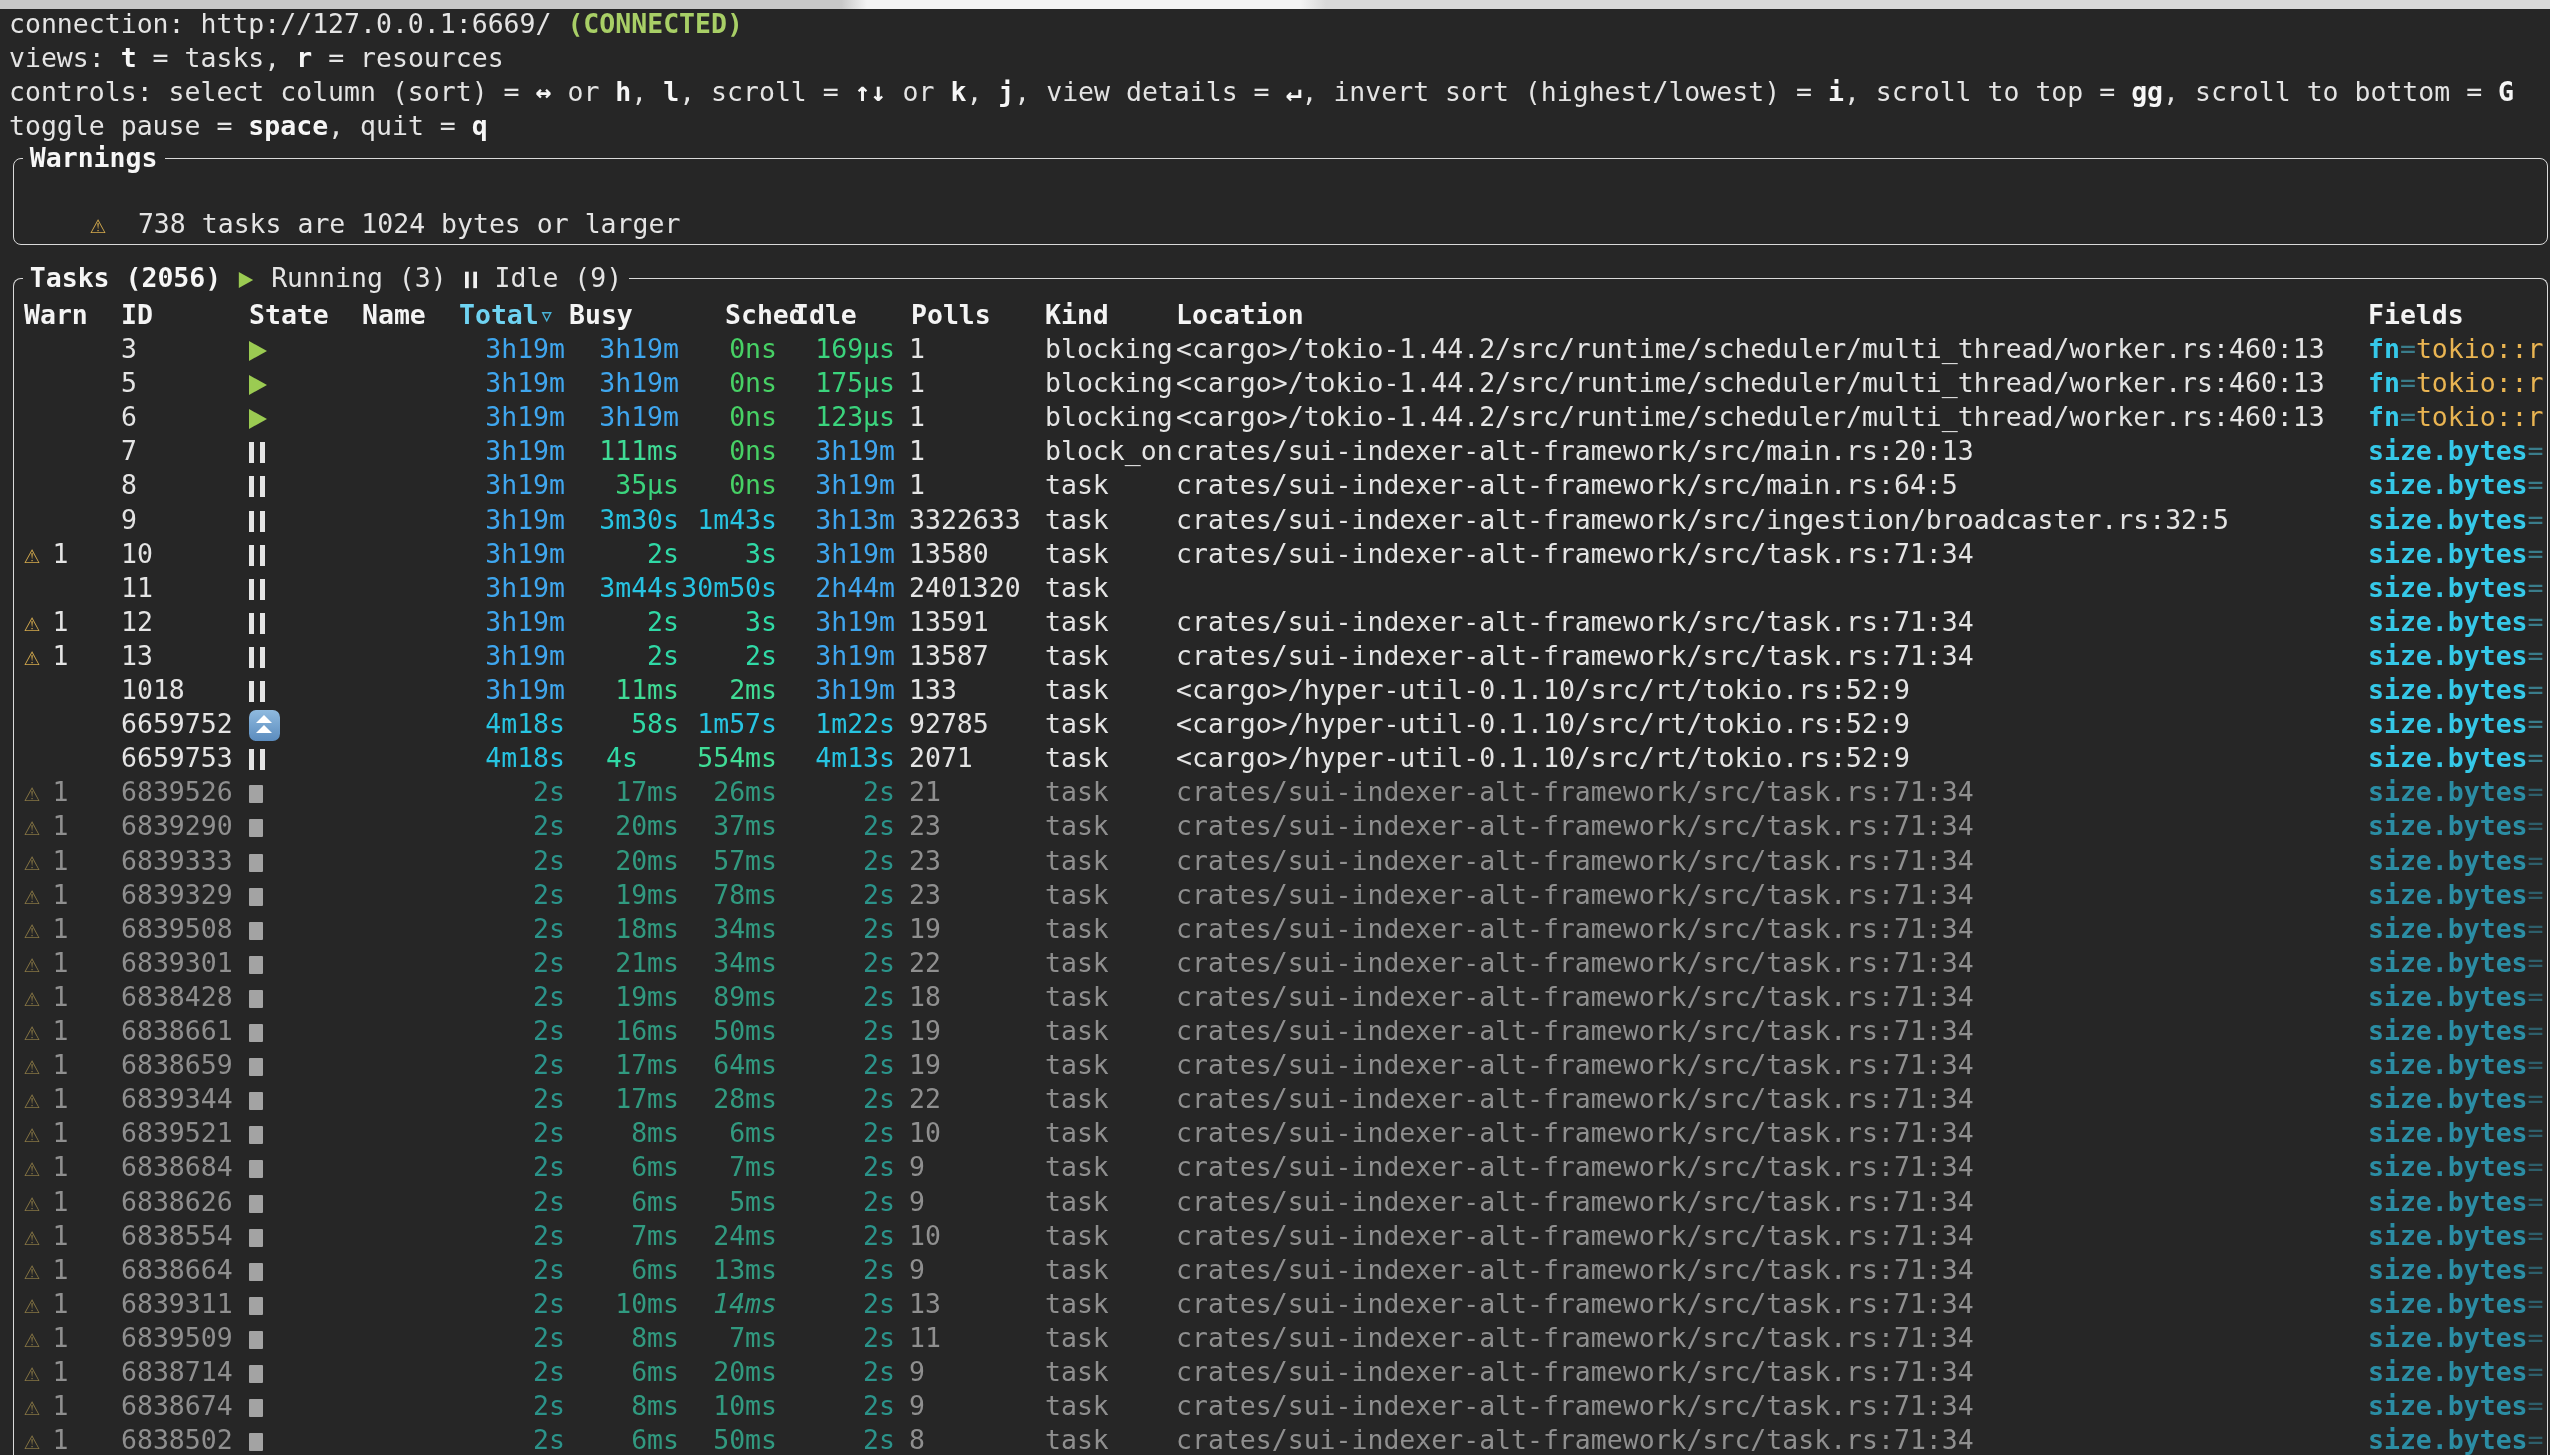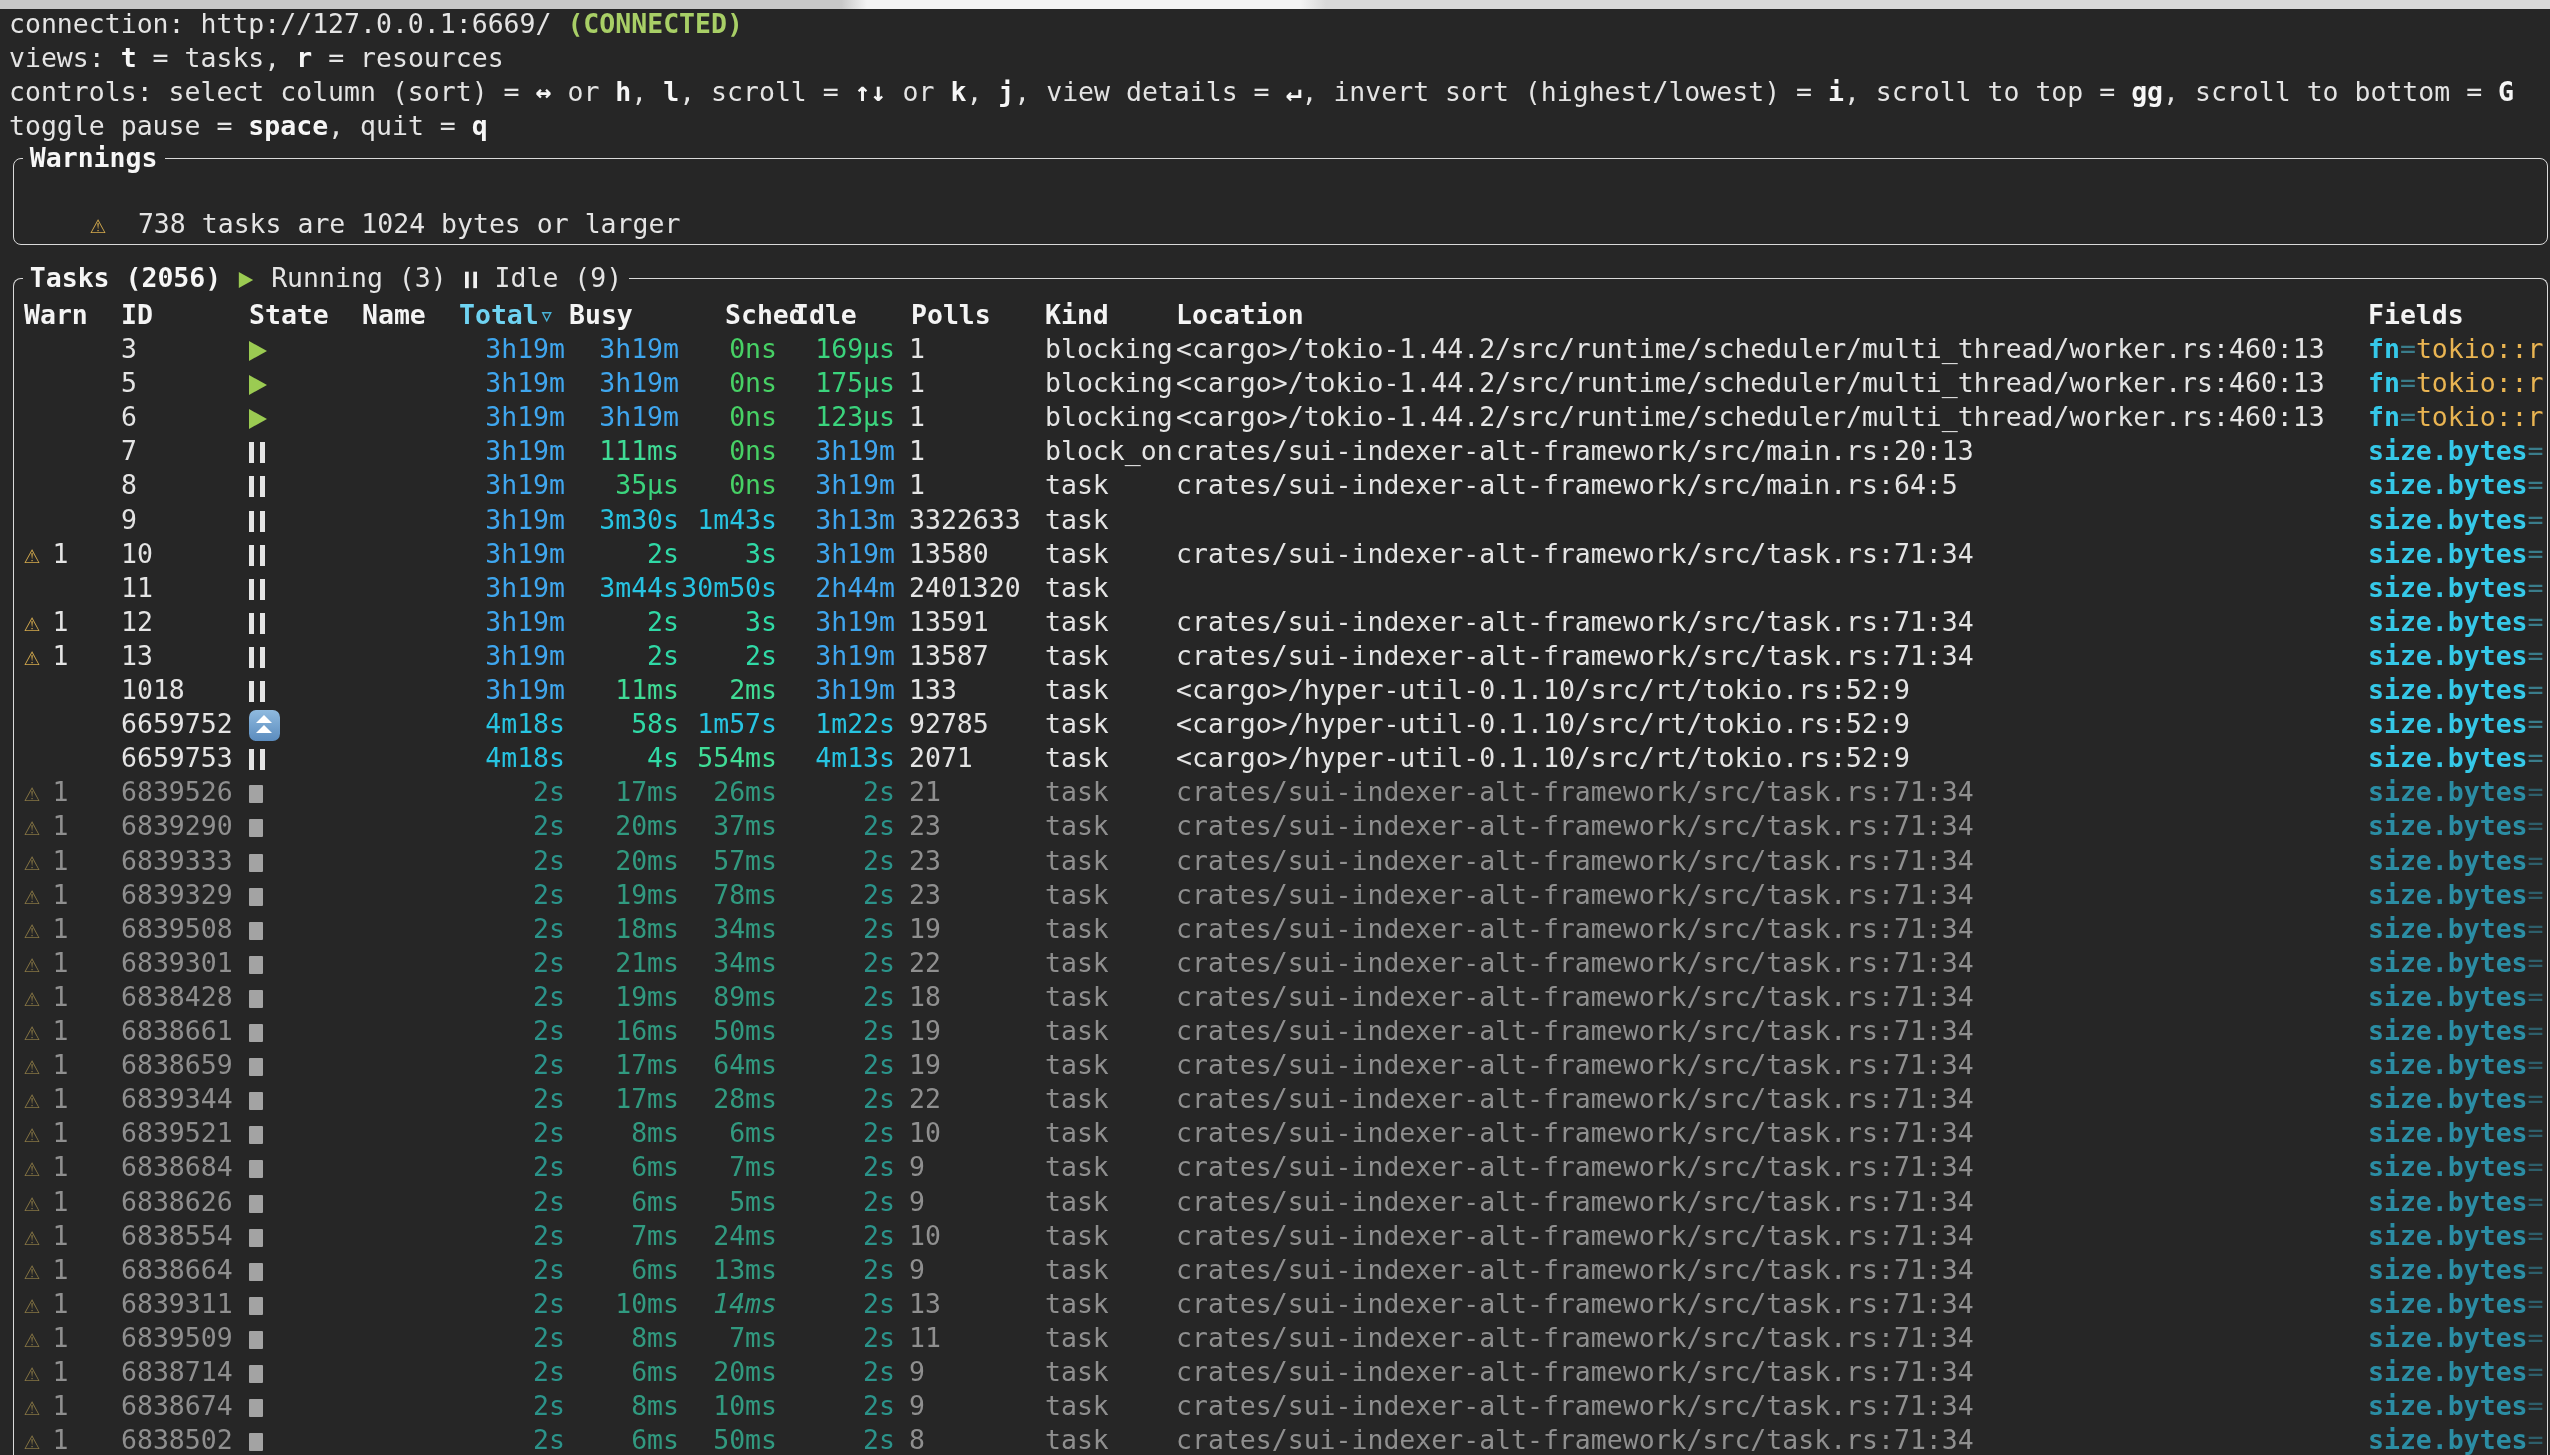--- a/index.html
+++ b/index.html
@@ -156,20 +156,21 @@
       <div class="cell" style="left: 24px; width: 90px;"></div>
       <div class="cell" style="left: 121px; width: 48px;"><span>9</span></div>
       <div class="cell" style="left: 249px; width: 108px;"><span class="ic-pause"></span></div>
       <div class="cell" style="left: 362px; width: 94px;"><span></span></div>
       <div class="cell r" style="left: 459px; width: 106px;"><span class="u-h">3h19m</span></div>
       <div class="cell r" style="left: 565px; width: 114px;"><span class="u-m">3m30s</span></div>
       <div class="cell r" style="left: 679px; width: 98px;"><span class="u-m">1m43s</span></div>
       <div class="cell r" style="left: 777px; width: 118px;"><span class="u-h">3h13m</span></div>
       <div class="cell" style="left: 909px; width: 133px;"><span>3322633</span></div>
       <div class="cell" style="left: 1045px; width: 127px;"><span>task</span></div>
+      <div class="cell" style="left: 1176px; width: 1189px;"><span>crates/sui-indexer-alt-framework/src/ingestion/broadcaster.rs:32:5</span></div>
       <div class="cell clip" style="left: 2368px; width: 179px;"><span class="fname">size.bytes</span><span class="feq">=</span></div>
     </div>
     <div class="row" style="top: 537px;">
       <div class="cell" style="left: 24px; width: 90px;"><span class="warn-ic">⚠</span><span style="margin-left: 12.6px;">1</span></div>
       <div class="cell" style="left: 121px; width: 48px;"><span>10</span></div>
       <div class="cell" style="left: 249px; width: 108px;"><span class="ic-pause"></span></div>
       <div class="cell" style="left: 362px; width: 94px;"><span></span></div>
       <div class="cell r" style="left: 459px; width: 106px;"><span class="u-h">3h19m</span></div>
       <div class="cell r" style="left: 565px; width: 114px;"><span class="u-s">2s</span></div>
       <div class="cell r" style="left: 679px; width: 98px;"><span class="u-s">3s</span></div>
@@ -247,21 +248,21 @@
       <div class="cell" style="left: 1045px; width: 127px;"><span>task</span></div>
       <div class="cell" style="left: 1176px; width: 1189px;"><span>&lt;cargo&gt;/hyper-util-0.1.10/src/rt/tokio.rs:52:9</span></div>
       <div class="cell clip" style="left: 2368px; width: 179px;"><span class="fname">size.bytes</span><span class="feq">=</span></div>
     </div>
     <div class="row" style="top: 741px;">
       <div class="cell" style="left: 24px; width: 90px;"></div>
       <div class="cell" style="left: 121px; width: 48px;"><span>6659753</span></div>
       <div class="cell" style="left: 249px; width: 108px;"><span class="ic-pause"></span></div>
       <div class="cell" style="left: 362px; width: 94px;"><span></span></div>
       <div class="cell r" style="left: 459px; width: 106px;"><span class="u-m">4m18s</span></div>
-      <div class="cell r" style="left: 565px; width: 114px;"><span class="u-s">4s</span></div>
+      <div class="cell r" style="left: 565px; width: 114px; text-align: center;"><span class="u-s">4s</span></div>
       <div class="cell r" style="left: 679px; width: 98px;"><span class="u-ms">554ms</span></div>
       <div class="cell r" style="left: 777px; width: 118px;"><span class="u-m">4m13s</span></div>
       <div class="cell" style="left: 909px; width: 133px;"><span>2071</span></div>
       <div class="cell" style="left: 1045px; width: 127px;"><span>task</span></div>
       <div class="cell" style="left: 1176px; width: 1189px;"><span>&lt;cargo&gt;/hyper-util-0.1.10/src/rt/tokio.rs:52:9</span></div>
       <div class="cell clip" style="left: 2368px; width: 179px;"><span class="fname">size.bytes</span><span class="feq">=</span></div>
     </div>
     <div class="row dim" style="top: 775px;">
       <div class="cell" style="left: 24px; width: 90px;"><span class="warn-ic">⚠</span><span style="margin-left: 12.6px;">1</span></div>
       <div class="cell" style="left: 121px; width: 48px;"><span>6839526</span></div>

